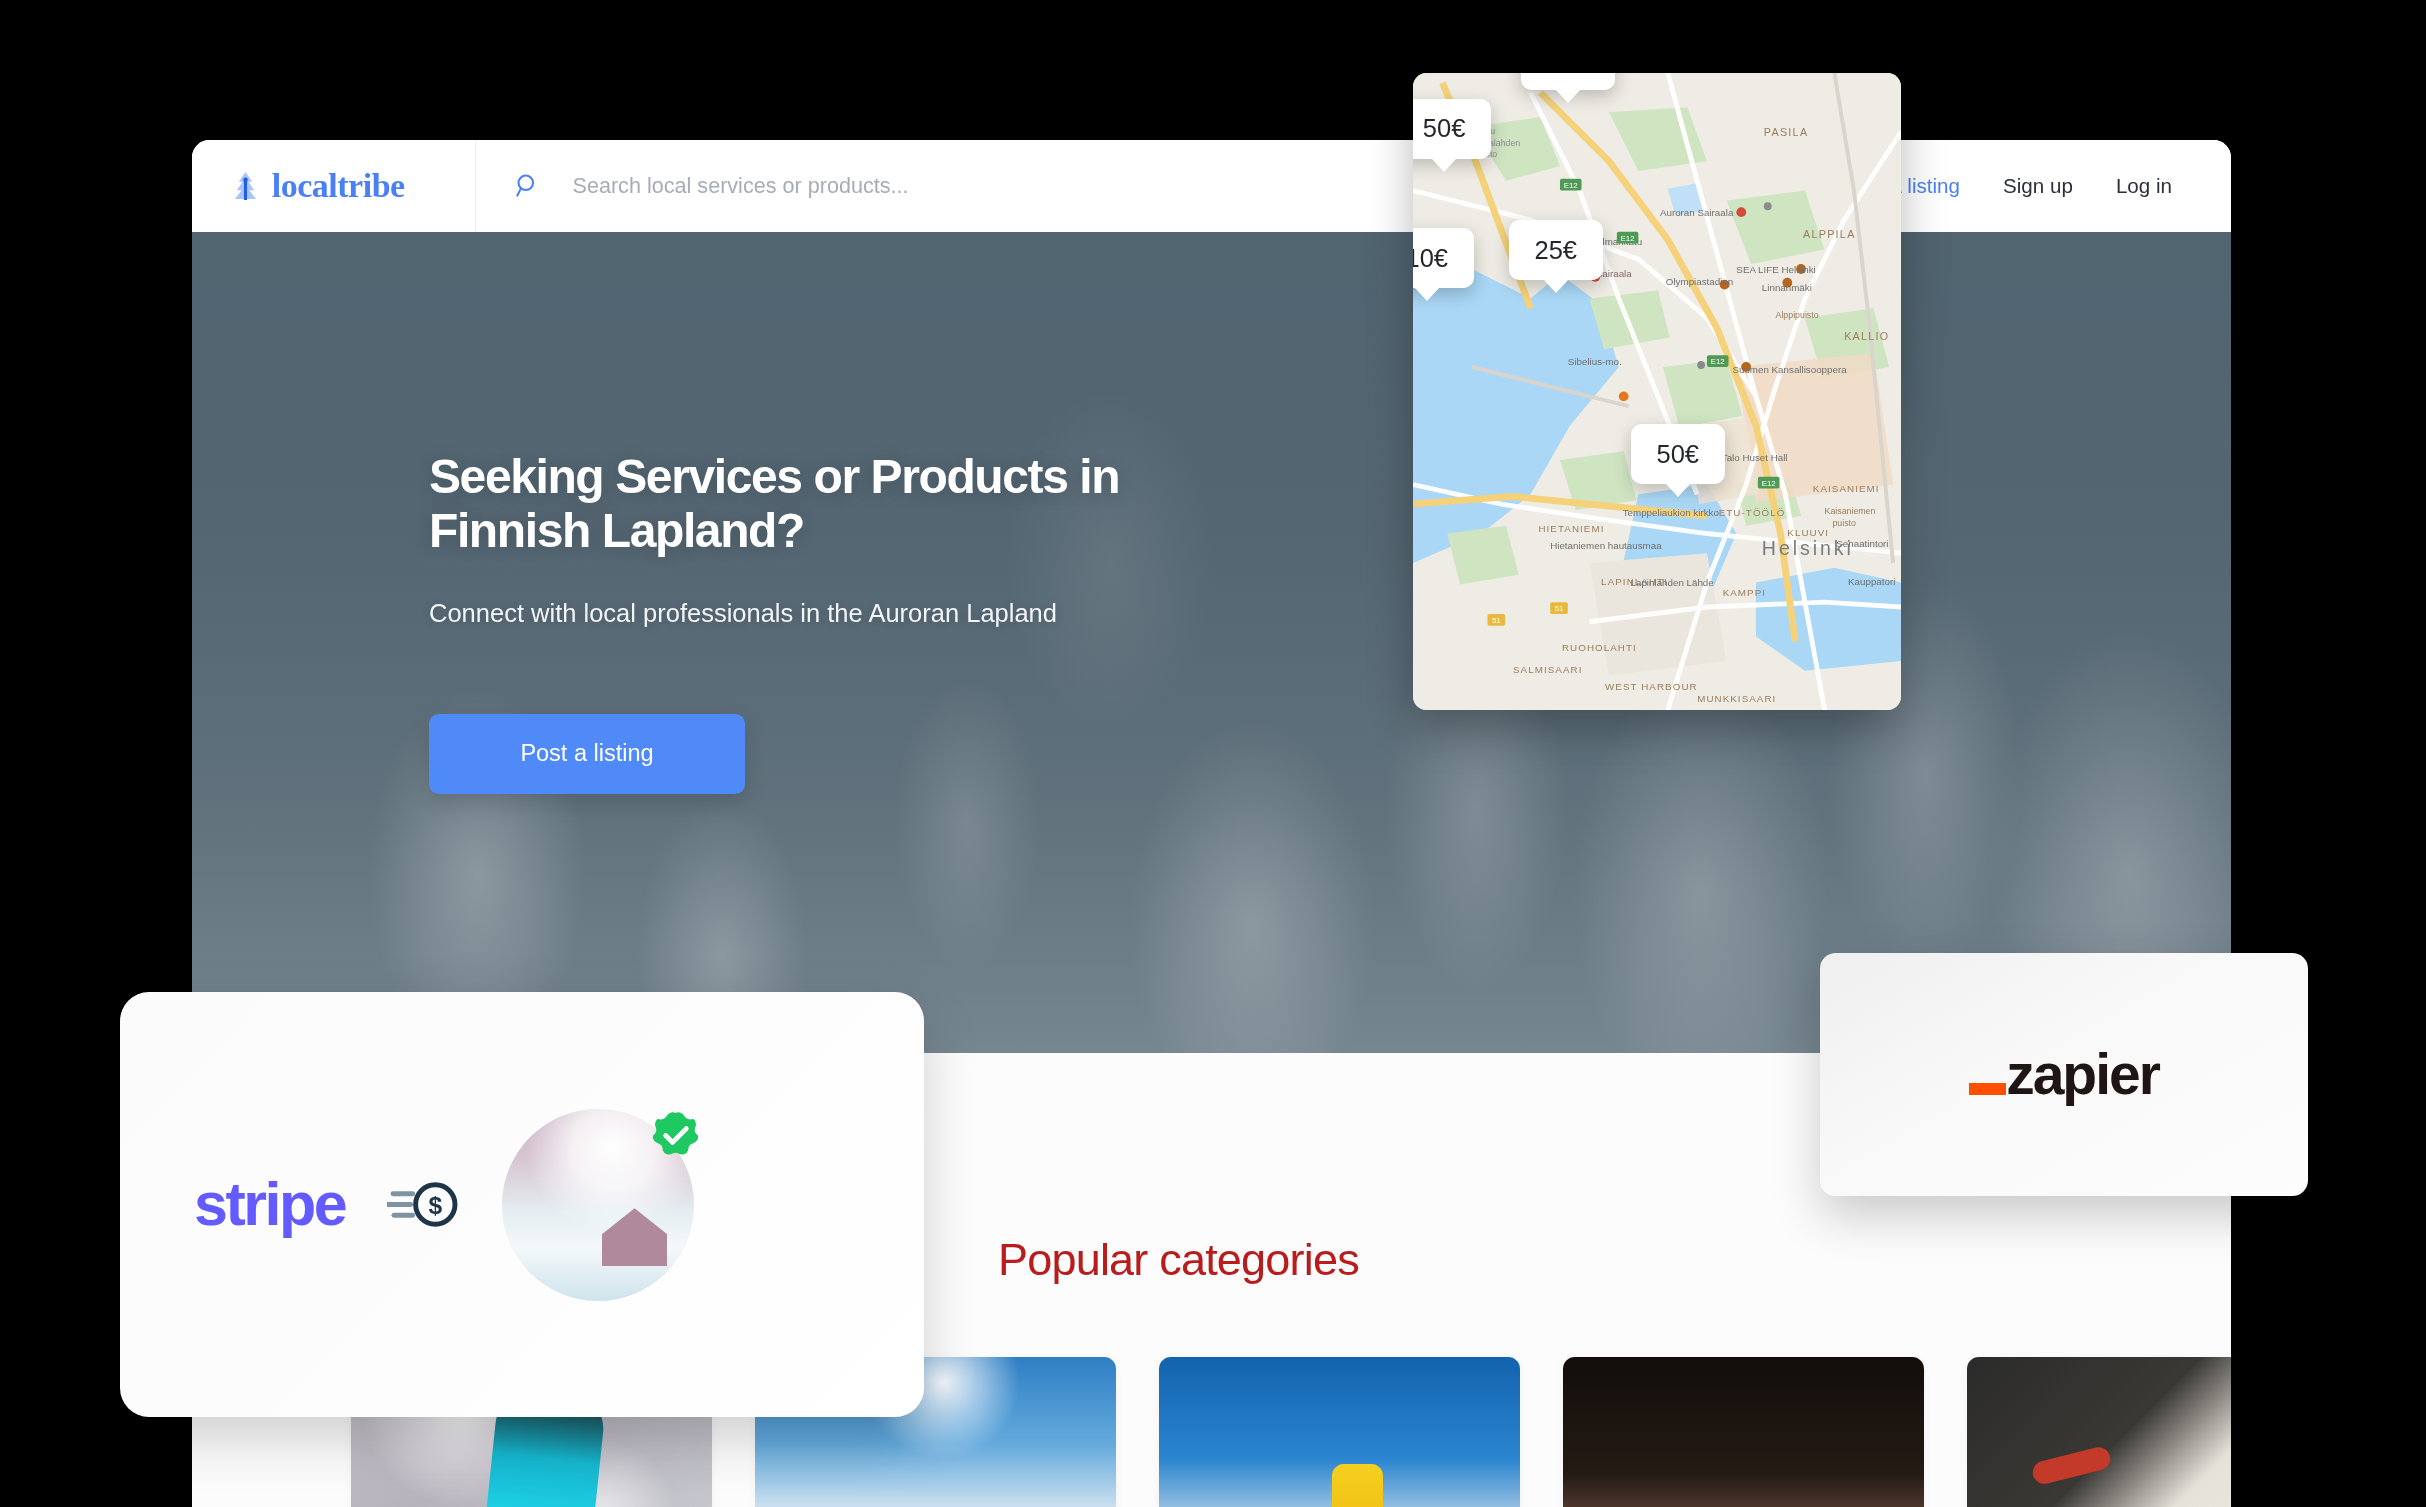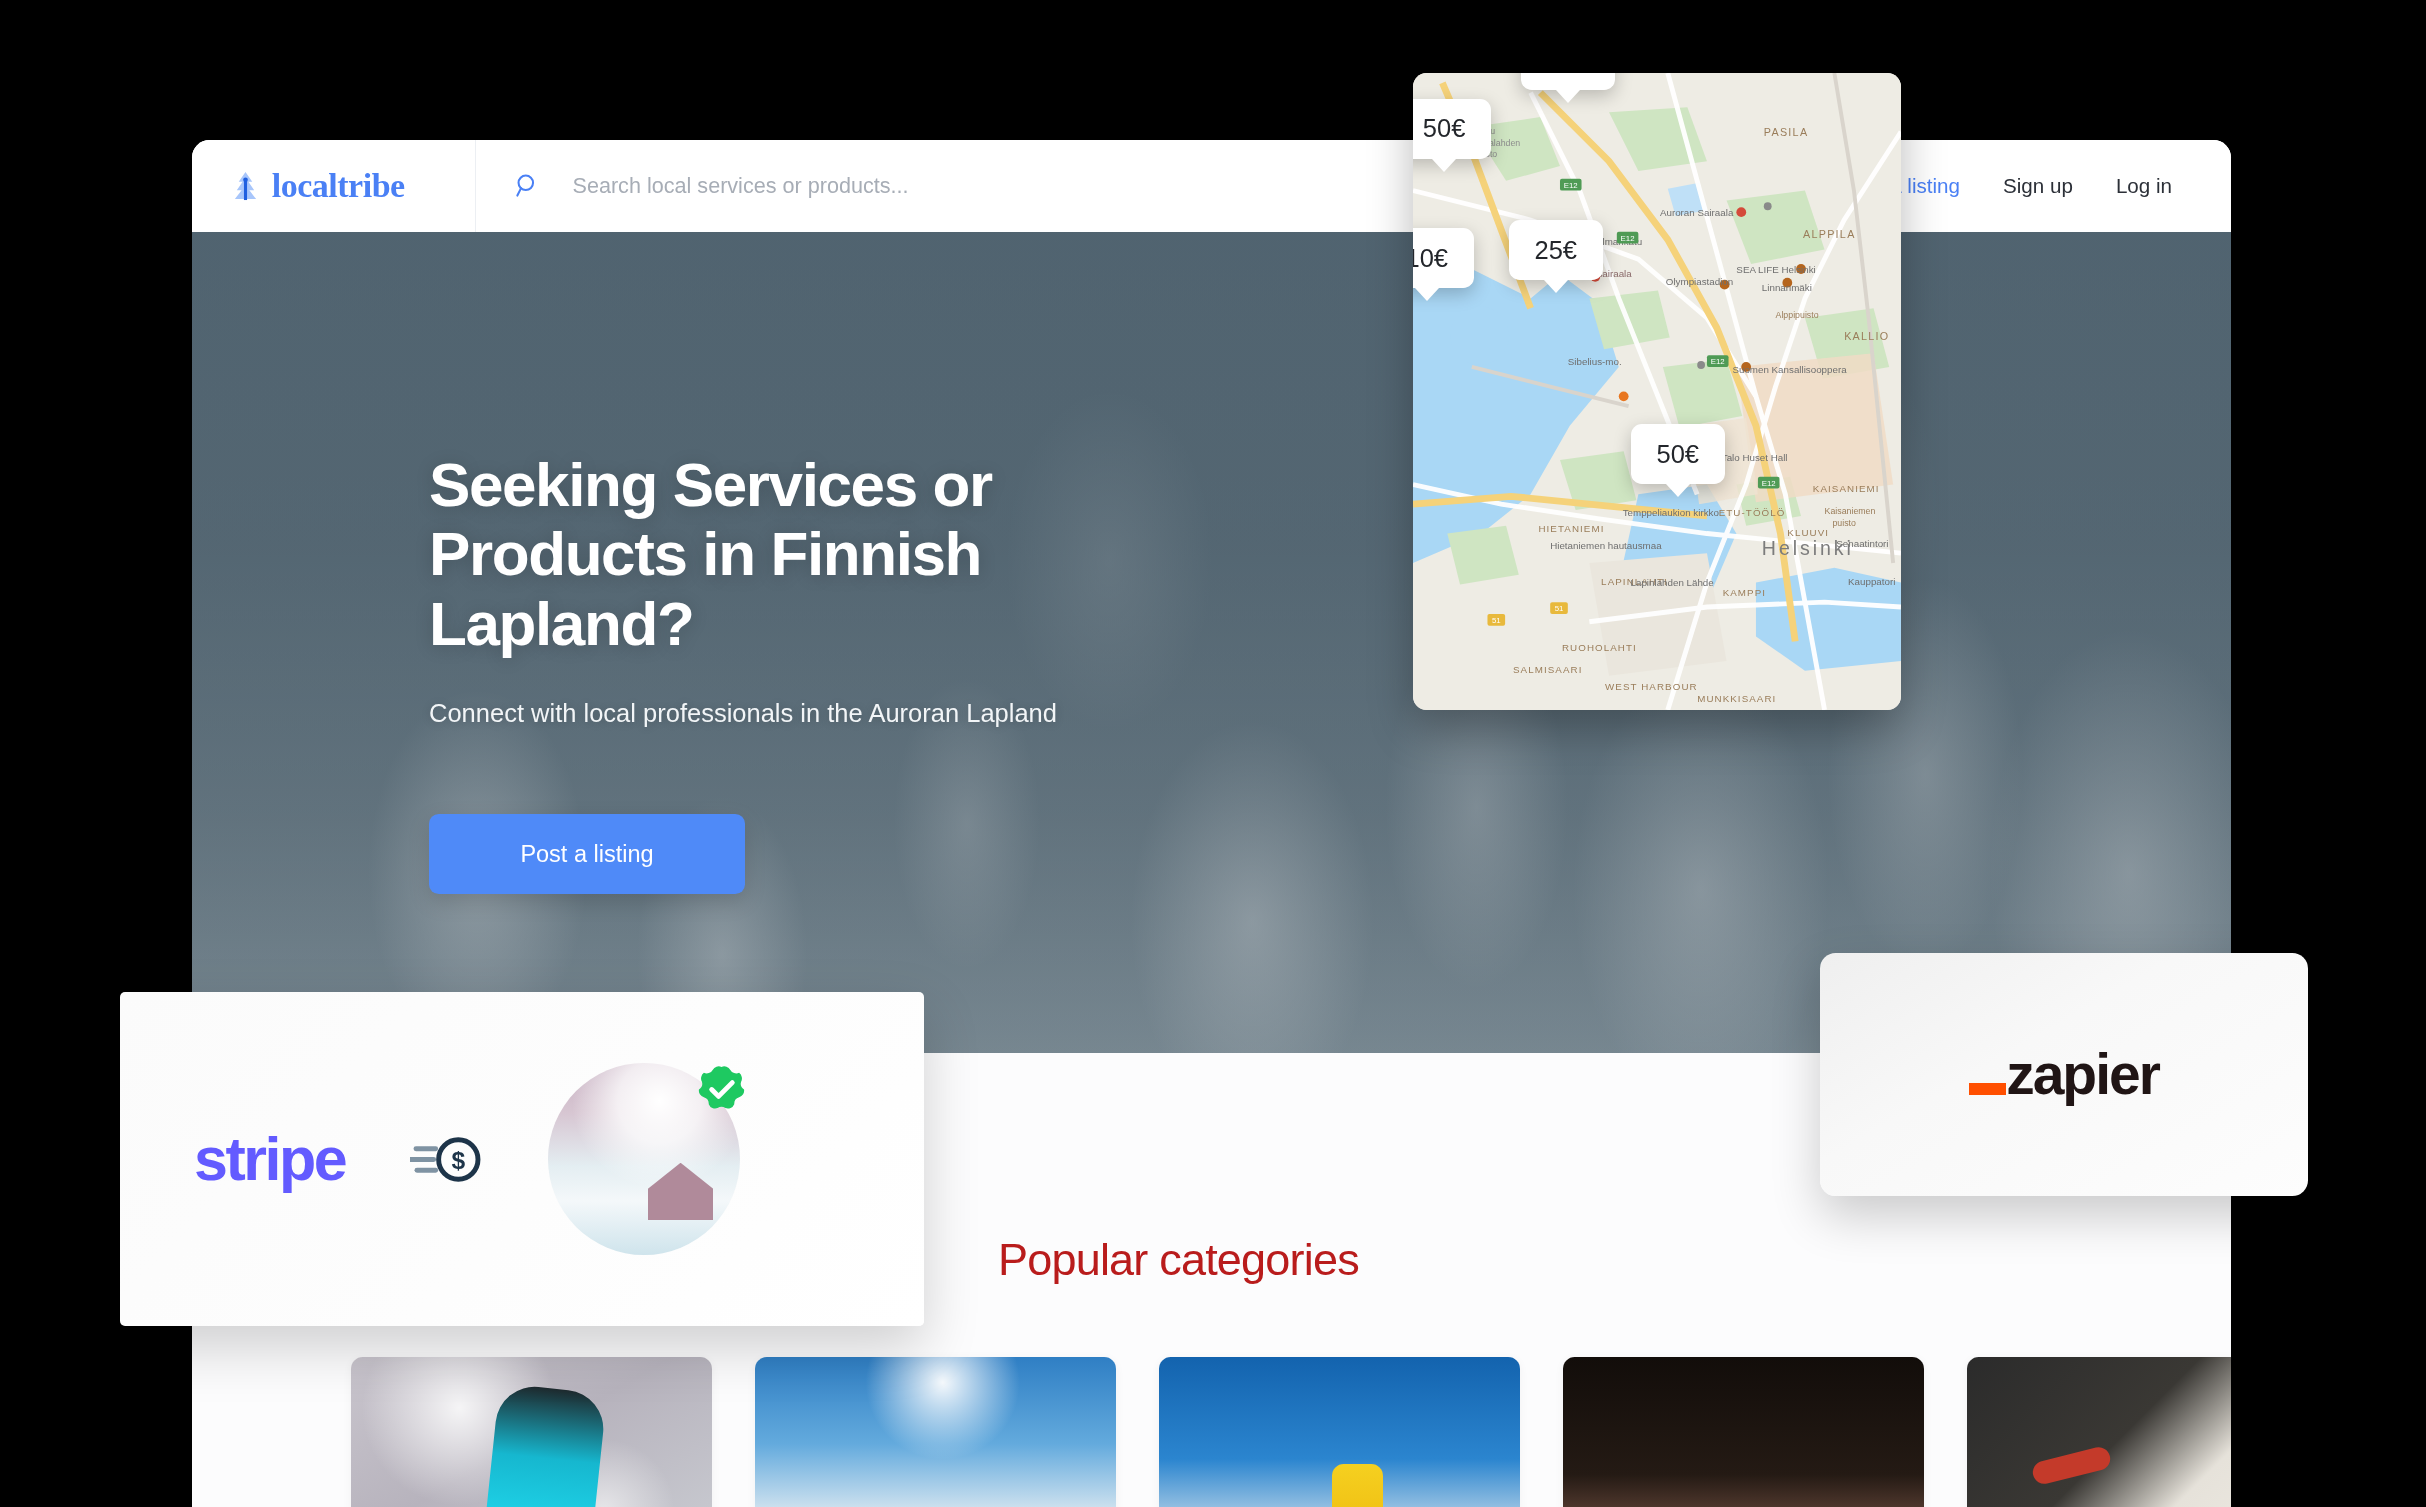--- a/index.html
+++ b/index.html
@@ -82,21 +82,21 @@
       radial-gradient(ellipse 167px 274px at 45% 40%, rgba(255,255,255,.20), transparent 62%),
       radial-gradient(ellipse 186px 294px at 80% 34%, rgba(255,255,255,.22), transparent 62%),
       linear-gradient(to bottom, #5b6e7b 0%, #5f717d 38%, #73838d 70%, #92a0a8 100%);
   }
   .hero-tint {
     position: absolute; inset: 0;
     background: linear-gradient(to bottom, rgba(74,93,105,.62), rgba(74,93,105,.38));
   }
   .hero-copy { position: absolute; left: 237px; top: 218px; z-index: 2; }
   .hero-title {
-    color: #fff; font-size: 62px; font-weight: 700;
+    color: #fff; font-size: 48px; font-weight: 700;
     line-height: 1.12; letter-spacing: -1.4px;
     max-width: 774px; text-shadow: 0 2px 17.6px rgba(0,0,0,.18);
   }
   .hero-sub {
     margin-top: 41px; color: #f2f5f7; font-size: 25.5px;
     text-shadow: 0 1px 9.8px rgba(0,0,0,.2);
   }
   .hero-cta {
     margin-top: 86px; display: inline-flex;
     align-items: center; justify-content: center;
@@ -197,25 +197,25 @@
     content:""; position:absolute; left: 50%; bottom: -12.7px;
     transform: translateX(-50%);
     border-left: 12.7px solid transparent;
     border-right: 12.7px solid transparent;
     border-top: 13.7px solid #fff;
   }
 
   
   #stripecard {
     position: absolute; left: 120px; top: 992px;
-    width: 804px; height: 334px;
+    width: 804px; height: 425px;
     background: linear-gradient(135deg,#fbfbfb 0%, #fdfdfd 55%, #ffffff 100%);
-    border-radius: 5px; z-index: 25;
+    border-radius: 29px; z-index: 25;
     box-shadow: 0 21.6px 55px rgba(0,0,0,.18);
-    display: flex; align-items: center; gap: 65px;
+    display: flex; align-items: center; gap: 42px;
     padding-left: 74px;
   }
   .stripe-logo {
     font-family: "Liberation Sans", sans-serif;
     font-weight: 700; font-size: 61px; color: #635bff;
     letter-spacing: -2.5px; line-height: 1;
   }
   .money-icon { width: 73px; height: 61px; flex: none; }
   .avatar-wrap { position: relative; width: 192px; height: 192px; flex: none; }
   .avatar {

